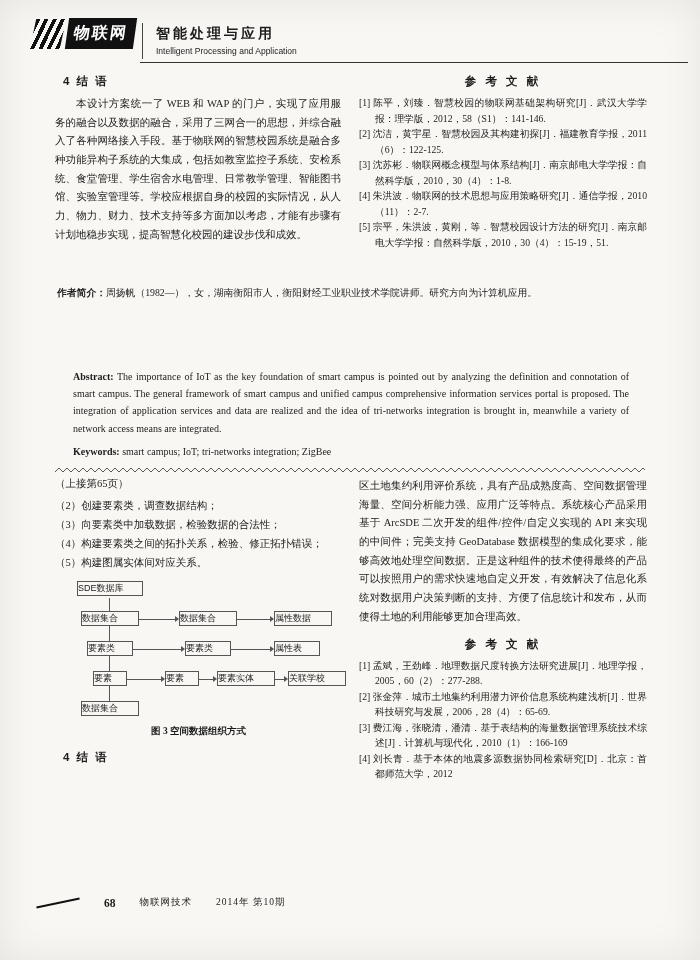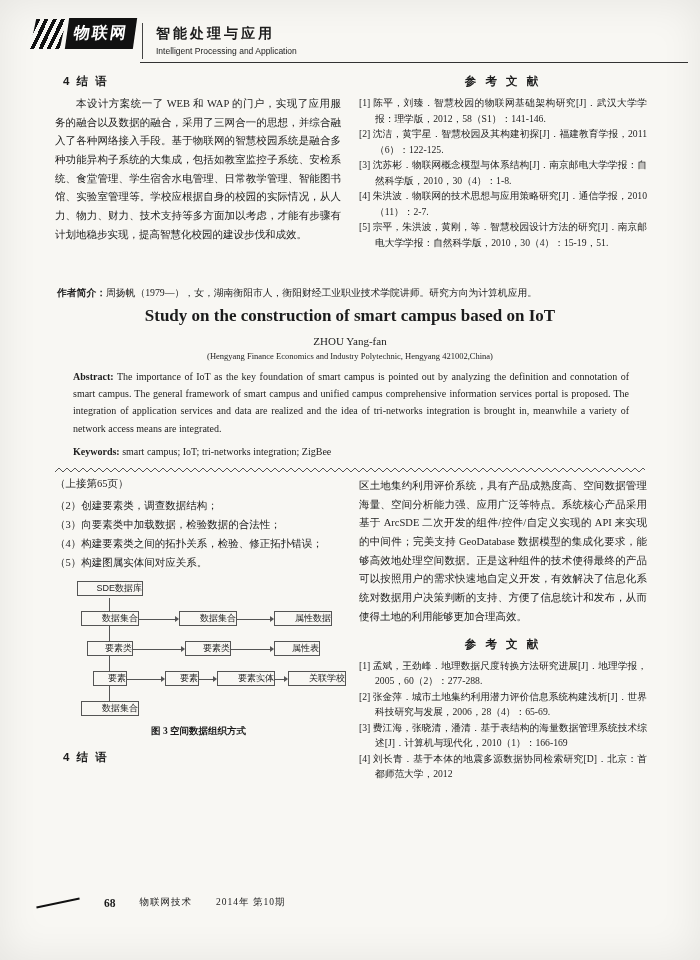--- a/index.html
+++ b/index.html
@@ -44,21 +44,21 @@
   .divider{left:55px;top:460px;width:590px;height:8px;}
 
   .botleft{left:55px;top:477px;width:287px;}
   .botright{left:359px;top:477px;width:288px;}
   .cont-note{font-size:10.5px;margin-bottom:6px;}
   .items{font-size:10.5px;line-height:1.8;text-align:justify;}
 
   
   .fig{position:relative;width:277px;height:139px;margin:8px 0 0 14px;}
   .fb{position:absolute;z-index:1;border:1px solid #555;background:#f8f7f3;font-size:9px;
-      line-height:13px;text-align:right;font-family:"Liberation Sans",sans-serif;}
+      line-height:13px;text-align:left;font-family:"Liberation Sans",sans-serif;}
   .fl{position:absolute;z-index:0;height:1px;background:#555;}
   .fv{position:absolute;z-index:0;width:1px;background:#555;}
   .fa{position:absolute;z-index:0;width:0;height:0;border-left:4px solid #555;
       border-top:3px solid transparent;border-bottom:3px solid transparent;}
   .fig-cap{text-align:center;font-size:9.5px;font-weight:bold;margin-top:5px;}
 
   .bl-head{margin:12px 0 6px 8px;}
 
   
   .footer{left:36px;top:896px;display:flex;align-items:center;gap:24px;}
@@ -90,28 +90,23 @@
     <ul class="refs">
       <li>[1] 陈平，刘臻．智慧校园的物联网基础架构研究[J]．武汉大学学报：理学版，2012，58（S1）：141-146.</li>
       <li>[2] 沈洁，黄宇星．智慧校园及其构建初探[J]．福建教育学报，2011（6）：122-125.</li>
       <li>[3] 沈苏彬．物联网概念模型与体系结构[J]．南京邮电大学学报：自然科学版，2010，30（4）：1-8.</li>
       <li>[4] 朱洪波．物联网的技术思想与应用策略研究[J]．通信学报，2010（11）：2-7.</li>
       <li>[5] 宗平，朱洪波，黄刚，等．智慧校园设计方法的研究[J]．南京邮电大学学报：自然科学版，2010，30（4）：15-19，51.</li>
     </ul>
   </div>
 
   <div class="abs bio">
-    <b>作者简介：</b><span>周扬帆（1979—），女，湖南衡阳市人，衡阳财经工业职业技术学院讲师。研究方向为计算机应用。</span>
+    <b>作者简介：</b><span>周扬帆（1982—），女，湖南衡阳市人，衡阳财经工业职业技术学院讲师。研究方向为计算机应用。</span>
   </div>
 
-  <div class="abs titleblock">
-    <div class="en-title">Study on the construction of smart campus based on IoT</div>
-    <div class="en-author">ZHOU Yang-fan</div>
-    <div class="en-affil">(Hengyang Finance Economics and Industry Polytechnic, Hengyang 421002,China)</div>
-  </div>
 
   <div class="abs abstract">
     <div>
       <span class="lbl">Abstract:</span>
       <span>The importance of IoT as the key foundation of smart campus is pointed out by analyzing the definition and connotation of smart campus. The general framework of smart campus and unified campus comprehensive information services portal is proposed. The integration of application services and data are realized and the idea of tri-networks integration is brought in, meanwhile a variety of network access means are integrated.</span>
     </div>
     <div class="kw">
       <span class="lbl">Keywords:</span>
       <span>smart campus; IoT; tri-networks integration; ZigBee</span>
     </div>

